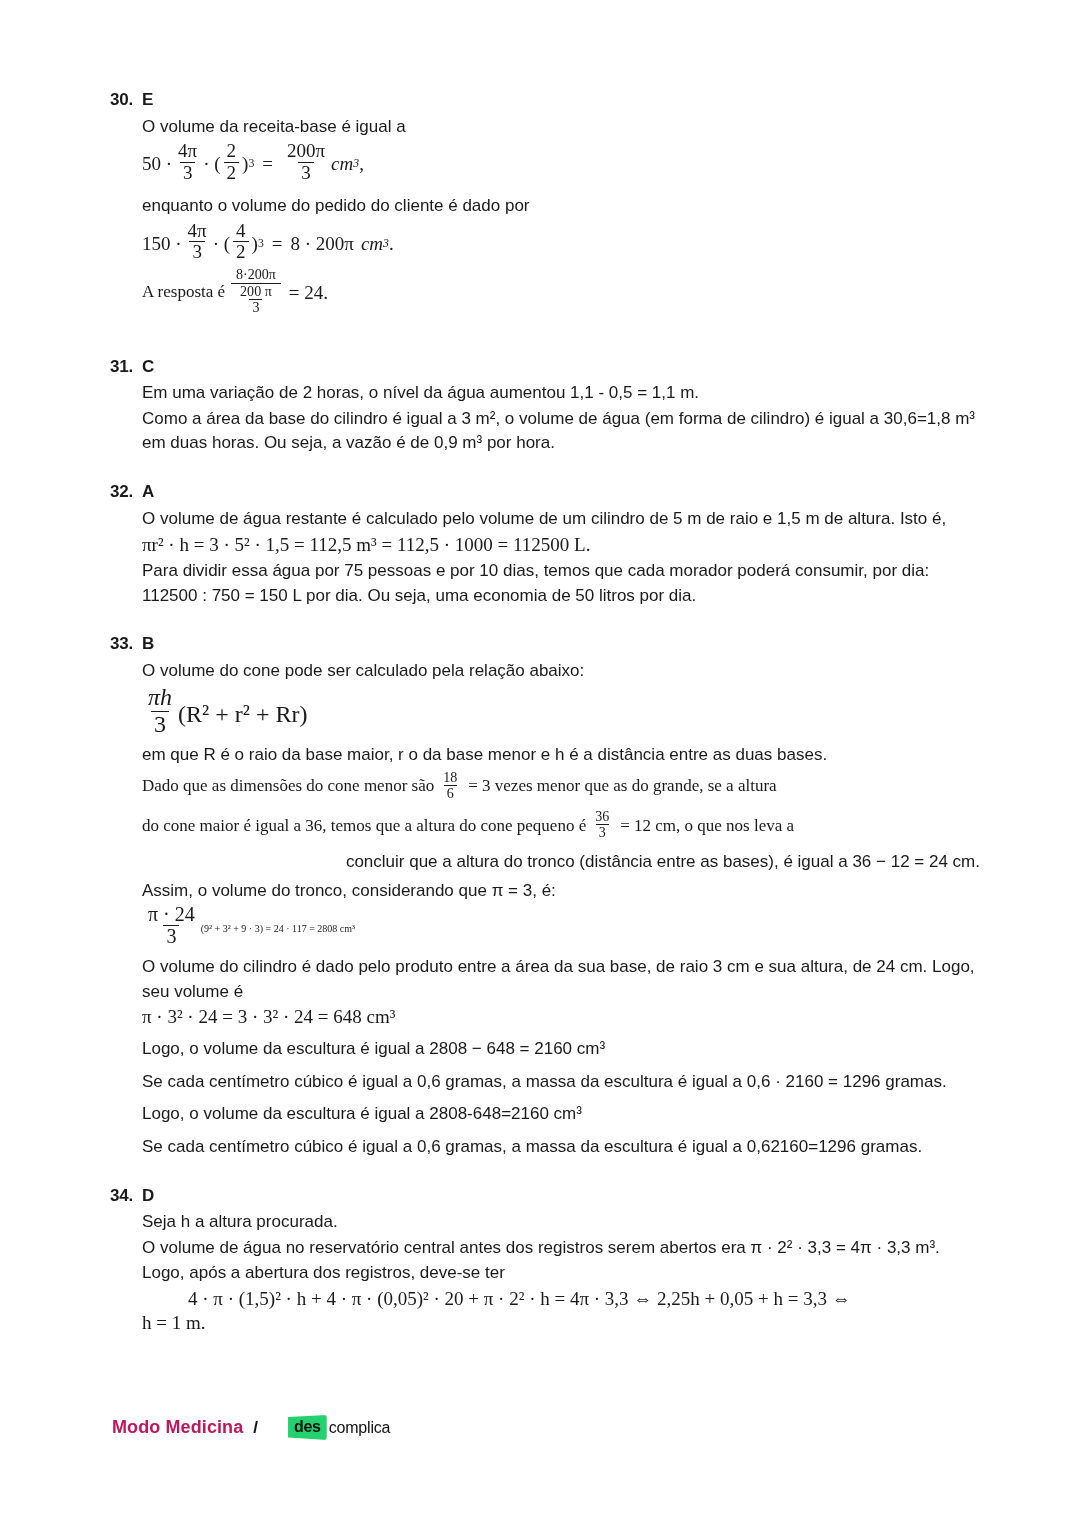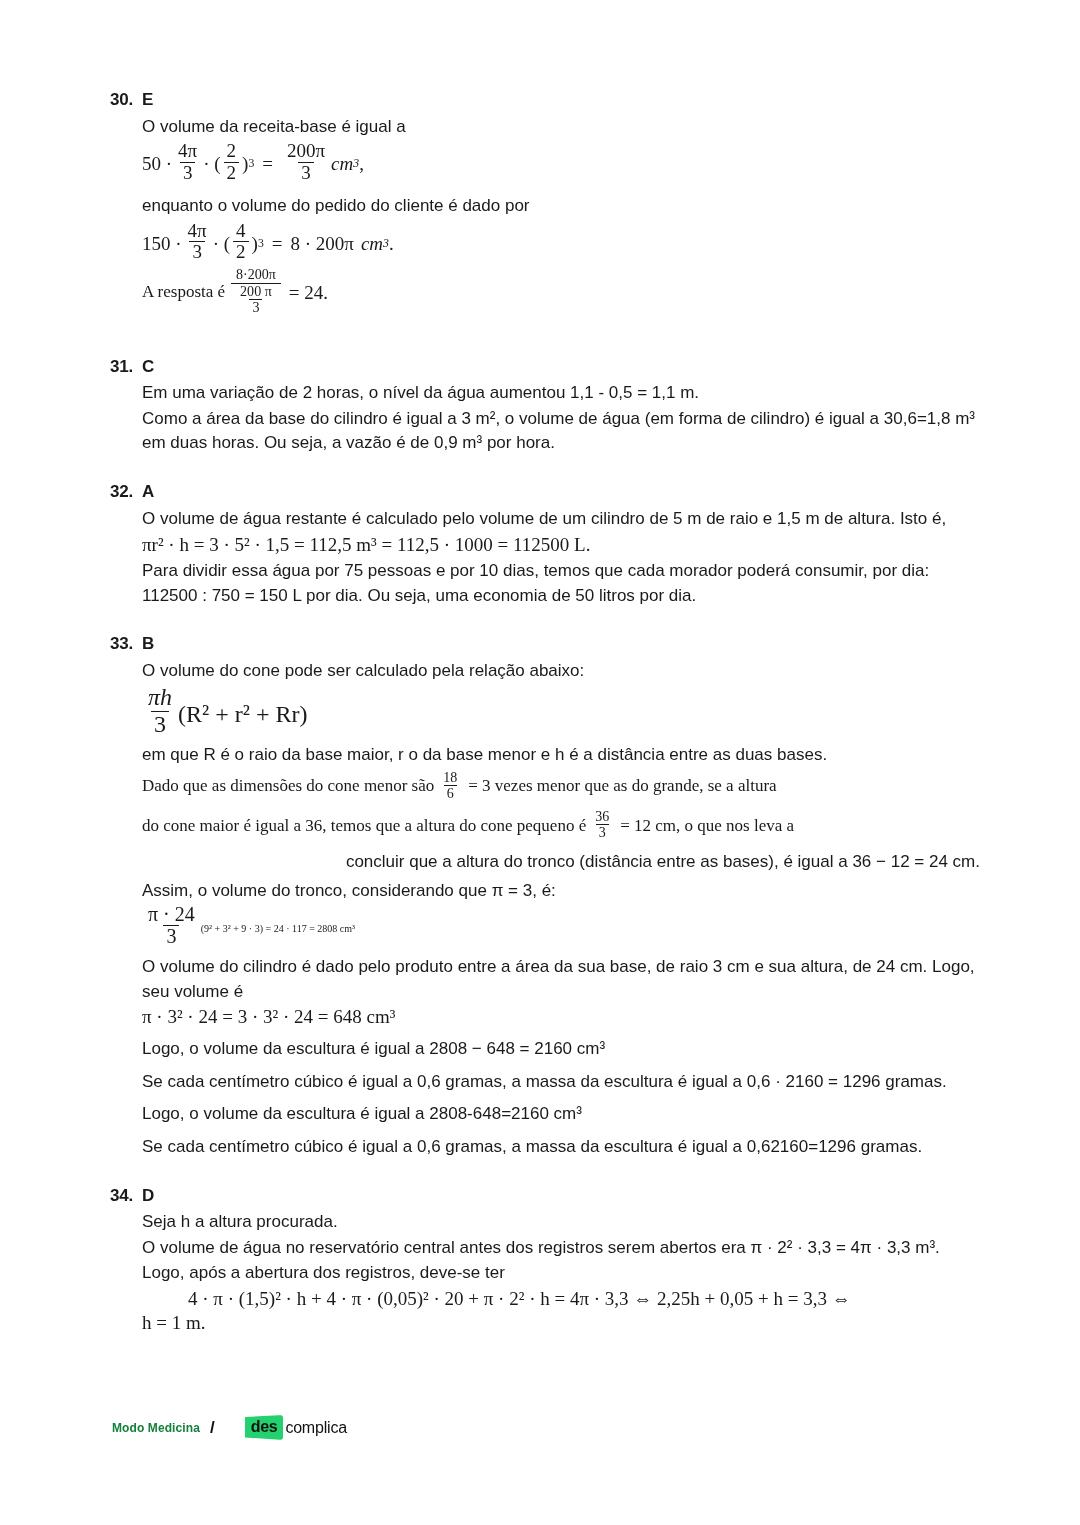--- a/index.html
+++ b/index.html
@@ -114,22 +114,22 @@
   
   .footer {
     position: absolute;
     left: 112px;
     bottom: 85px;
     display: flex;
     align-items: center;
   }
   .footer-text {
     font-weight: bold;
-    font-size: 12px;
-    color: #15803d;
+    font-size: 18px;
+    color: #be185d;
     letter-spacing: 0.1px;
   }
   .footer-slash {
     font-weight: bold;
     font-size: 17px;
     color: #111111;
     margin: 0 8px 0 10px;
   }
   .logo {
     display: inline-flex;

